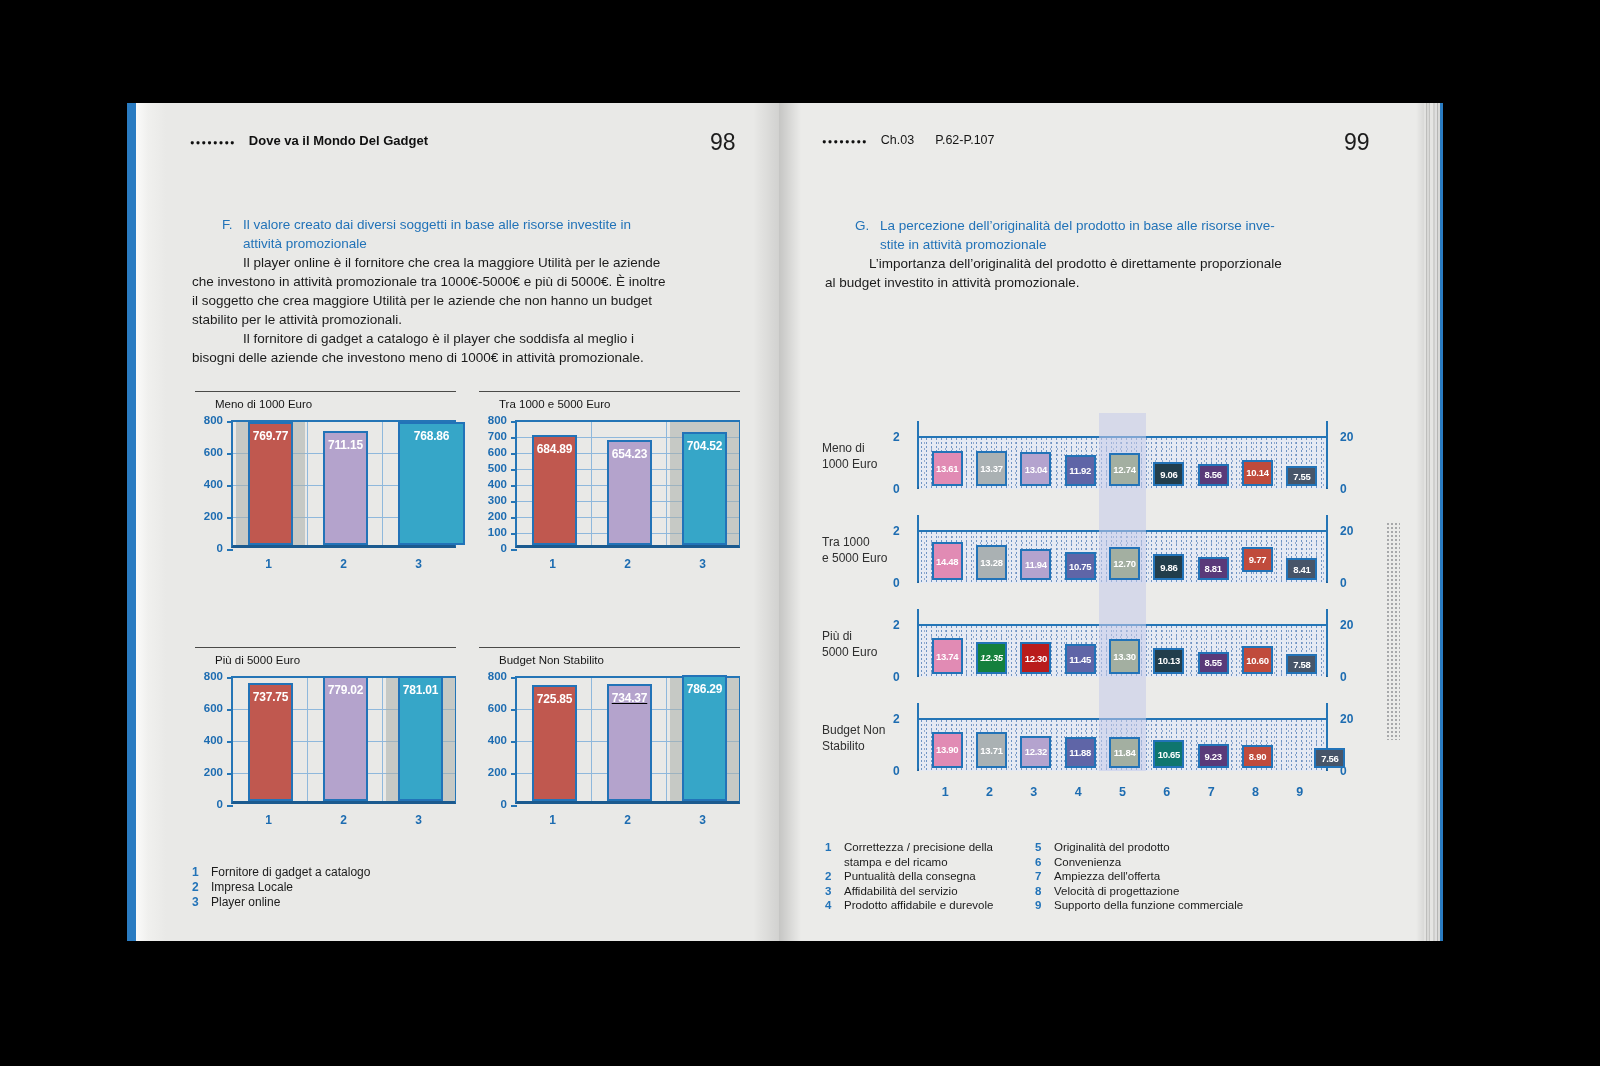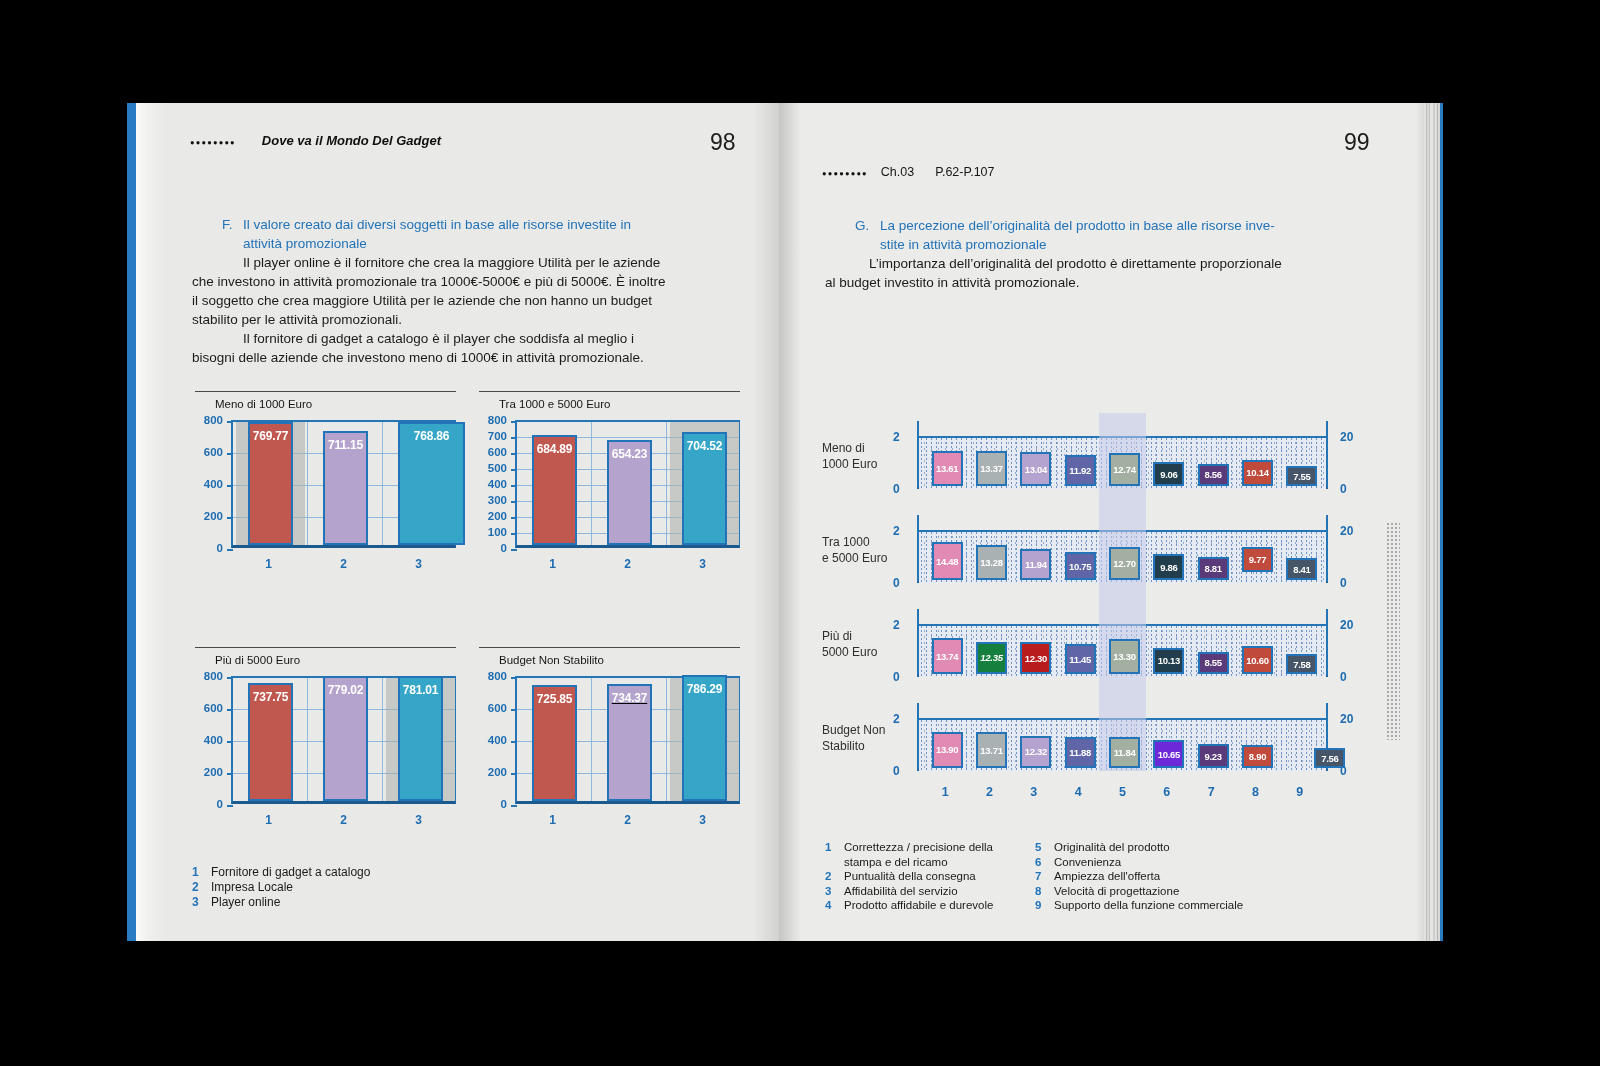--- a/index.html
+++ b/index.html
@@ -68,21 +68,21 @@
 </head>
 <body>
 
 <div class="stage">
   <div class="book">
     <div class="spine-blue"></div>
 
     <div class="page page-left">
       <div style="position:absolute;left:54px;top:30px;display:flex;align-items:baseline;">
         <span class="hdr-dots">●●●●●●●●</span>
-        <span class="hdr-title" style="margin-left:26px;font-style:italic;">Dove va il Mondo Del Gadget</span>
+        <span class="hdr-title" style="margin-left:13px;">Dove va il Mondo Del Gadget</span>
       </div>
       <div class="pagenum" style="left:574px;top:26px;">98</div>
 
       <div class="section-row" style="left:86px;top:112px;">
         <div class="section-label">F.</div>
         <div class="section-title" id="secF-title">
             <div>Il valore creato dai diversi soggetti in base alle risorse investite in</div>
             <div>attività promozionale</div>
           </div>
       </div>
@@ -286,21 +286,21 @@
             <span class="leg-text">
               <div>Player online</div>
             </span>
           </div>
         </div>
     </div>
 
     <div class="page page-right pr">
       <div style="position:absolute;left:43px;top:30px;display:flex;align-items:baseline;">
         <span class="hdr-dots">●●●●●●●●</span>
-        <span class="hdr-meta" style="margin-left:13px;margin-top:32px;">Ch.03</span>
+        <span class="hdr-meta" style="margin-left:13px;">Ch.03</span>
         <span class="hdr-meta" style="margin-left:21px;">P.62-P.107</span>
       </div>
       <div class="pagenum" style="left:565px;top:26px;">99</div>
 
       <div class="section-row" style="left:76px;top:113px;">
         <div class="section-label" style="width:25px;">G.</div>
         <div class="section-title" id="secG-title">
             <div>La percezione dell’originalità del prodotto in base alle risorse inve-</div>
             <div>stite in attività promozionale</div>
           </div>
@@ -448,21 +448,21 @@
             </div>
             <div class="hbar" style="left: 101.333px; width: 31px; bottom: 0px; height: 32.032px; background: rgb(180, 163, 206);">
               <div class="blab">12.32</div>
             </div>
             <div class="hbar" style="left: 145.667px; width: 31px; bottom: 0px; height: 30.888px; background: rgb(95, 101, 167);">
               <div class="blab">11.88</div>
             </div>
             <div class="hbar" style="left: 190px; width: 31px; bottom: 0px; height: 30.784px; background: rgb(163, 175, 161);">
               <div class="blab">11.84</div>
             </div>
-            <div class="hbar" style="left: 234.333px; width: 31px; bottom: 0px; height: 27.69px; background: #6d28d9; text-align: right;">
+            <div class="hbar" style="left: 234.333px; width: 31px; bottom: 0px; height: 27.69px; background: #0f766e; text-align: right;">
               <div class="blab">10.65</div>
             </div>
             <div class="hbar" style="left: 278.667px; width: 31px; bottom: 0px; height: 23.998px; background: rgb(90, 58, 121);">
               <div class="blab">9.23</div>
             </div>
             <div class="hbar" style="left: 323px; width: 31px; bottom: 0px; height: 23.14px; background: rgb(192, 75, 60);">
               <div class="blab">8.90</div>
             </div>
             <div class="hbar" style="left: 367.333px; width: 31px; bottom: 0px; height: 19.656px; background: rgb(71, 85, 105); margin-left: 28px;">
               <div class="blab">7.56</div>

